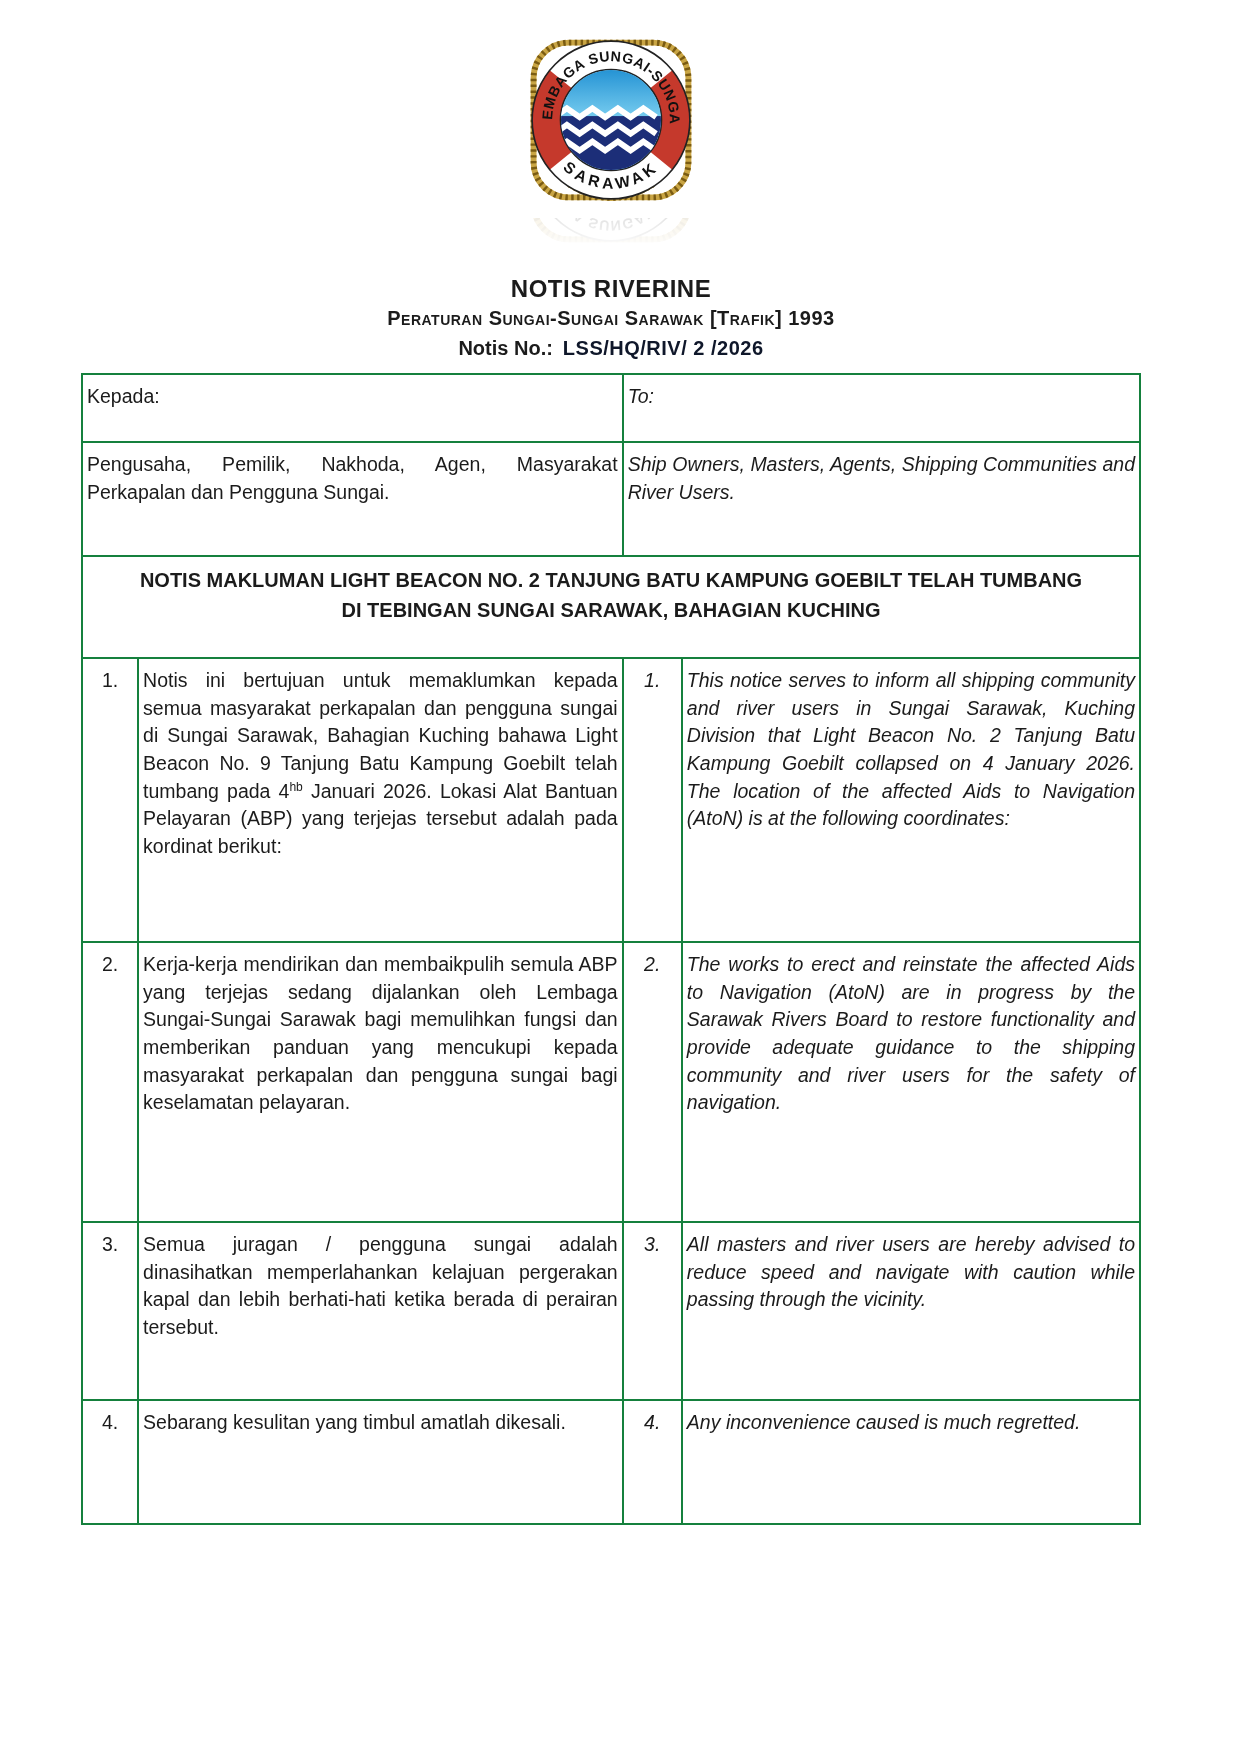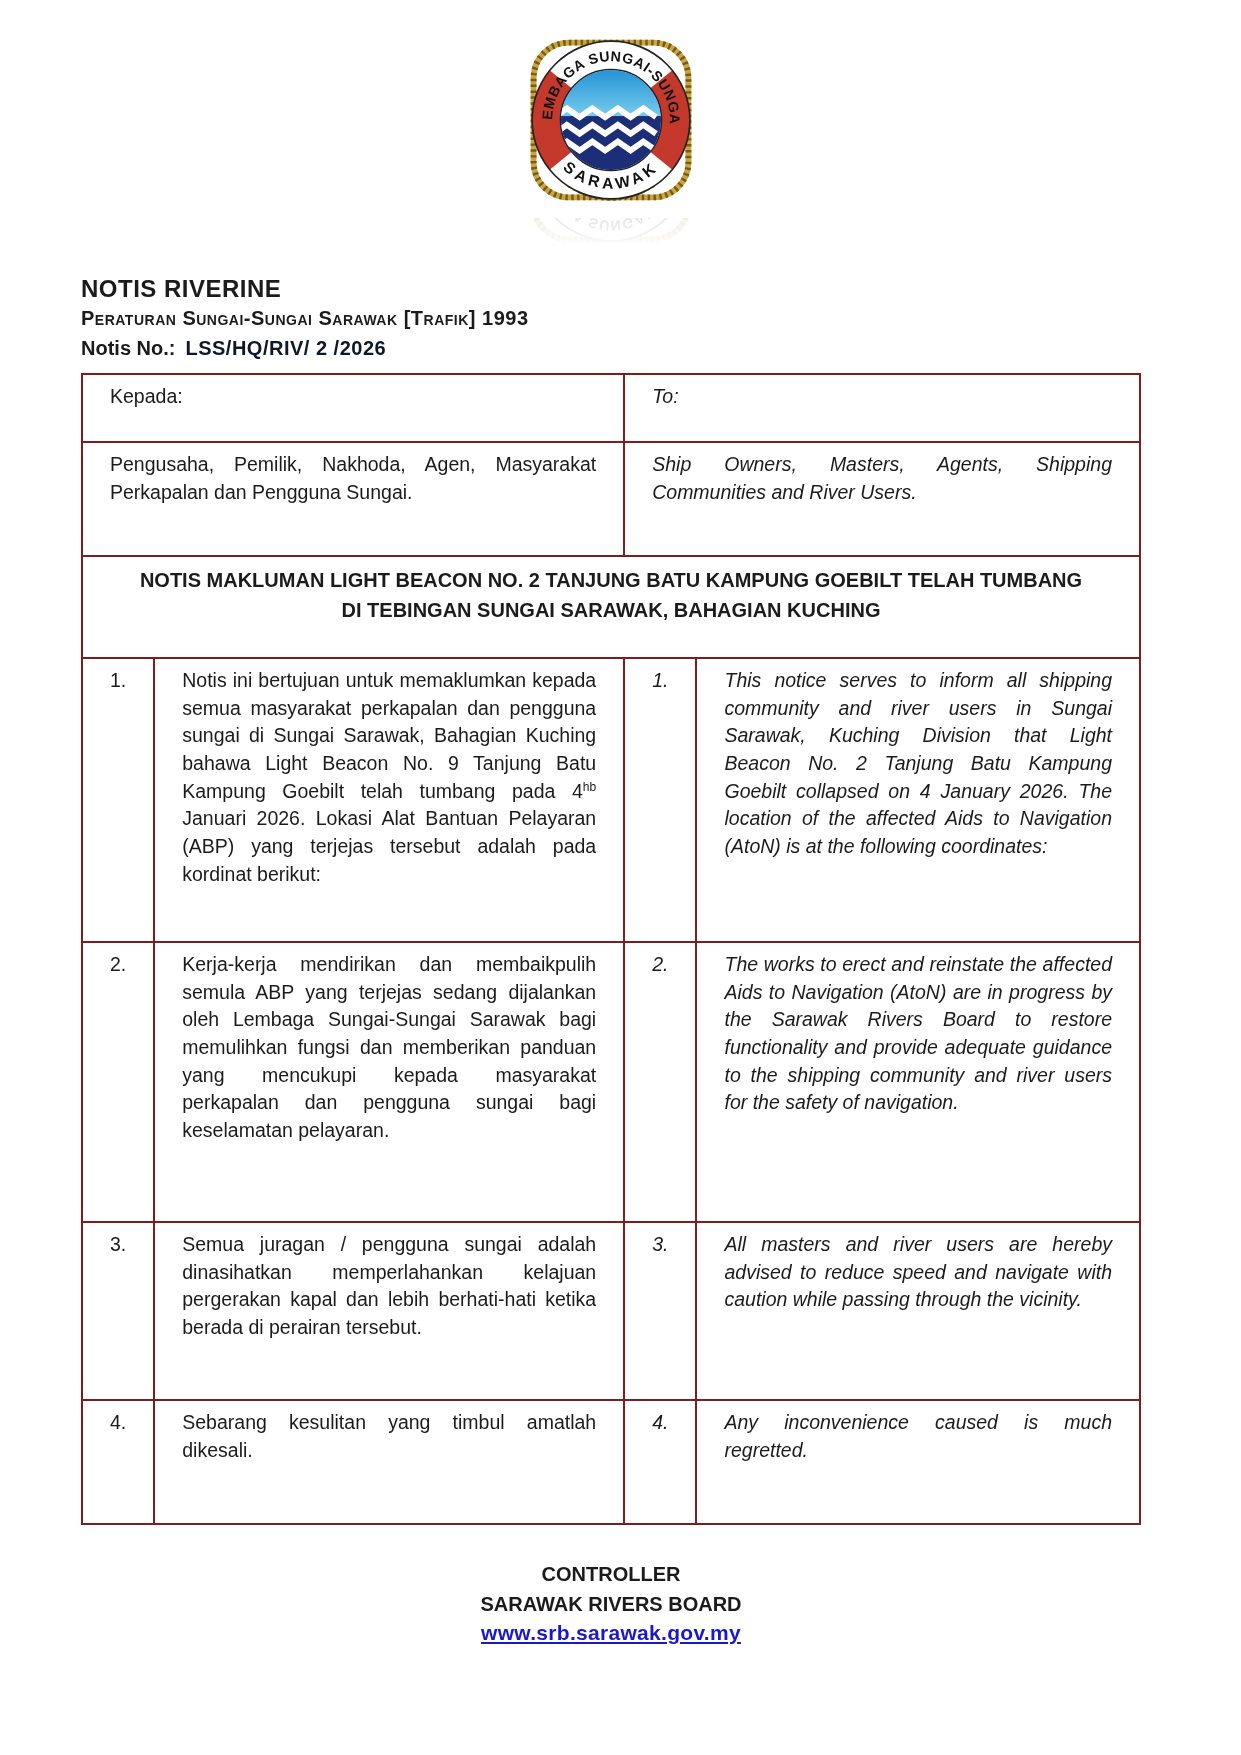--- a/index.html
+++ b/index.html
@@ -17,35 +17,35 @@
   .logo-wrap svg{display:block;margin:0 auto;}
   .logo-reflection{
     height:42px;overflow:hidden;opacity:.14;
     transform:scaleY(-1);
     -webkit-mask-image:linear-gradient(to top,rgba(0,0,0,.8),transparent 80%);
             mask-image:linear-gradient(to top,rgba(0,0,0,.8),transparent 80%);
     filter:blur(.6px);
   }
 
   
-  .titleblock{text-align:left;margin-top:14px;}
+  .titleblock{text-align:center;margin-top:14px;}
   .title{font-size:24px;font-weight:bold;letter-spacing:.5px;line-height:1.25;}
   .subtitle{font-size:20px;font-weight:bold;font-variant:small-caps;letter-spacing:.5px;line-height:1.45;}
   .notisno{font-size:20px;font-weight:bold;line-height:1.5;}
   .notisno .val{color:#0f172a;margin-left:10px;letter-spacing:.5px;}
 
   
   table.notice{
     width:100%;border-collapse:collapse;margin-top:10px;
     font-size:19.5px;line-height:1.42;
   }
   table.notice td{
-    border:2px solid #7f1d1d;
+    border:2px solid #15803d;
     vertical-align:top;
-    padding:8px 27px;
+    padding:8px 4px;
   }
   td.num{text-align:center;padding-left:2px;padding-right:2px;}
   td.ms{text-align:justify;}
   td.en,td.num-en{font-style:italic;}
   td.en{text-align:justify;margin-left:40px;}
   td.num-en{text-align:center;padding-left:2px;padding-right:2px;}
   td.subject{
     text-align:center;font-weight:bold;vertical-align:middle;
     font-size:20px;line-height:1.5;padding:14px 8px;
   }
@@ -175,19 +175,14 @@
 
     <tr>
       <td class="num" style="height:106px">4.</td>
       <td class="ms">Sebarang kesulitan yang timbul amatlah dikesali.</td>
       <td class="num-en">4.</td>
       <td class="en">Any inconvenience caused is much regretted.</td>
     </tr>
   </tbody>
     </table>
 
-  <div class="footer">
-    <div class="l1">CONTROLLER</div>
-    <div class="l2">SARAWAK RIVERS BOARD</div>
-    <a href="#">www.srb.sarawak.gov.my</a>
-  </div>
 
 </div>
 
 </body></html>

